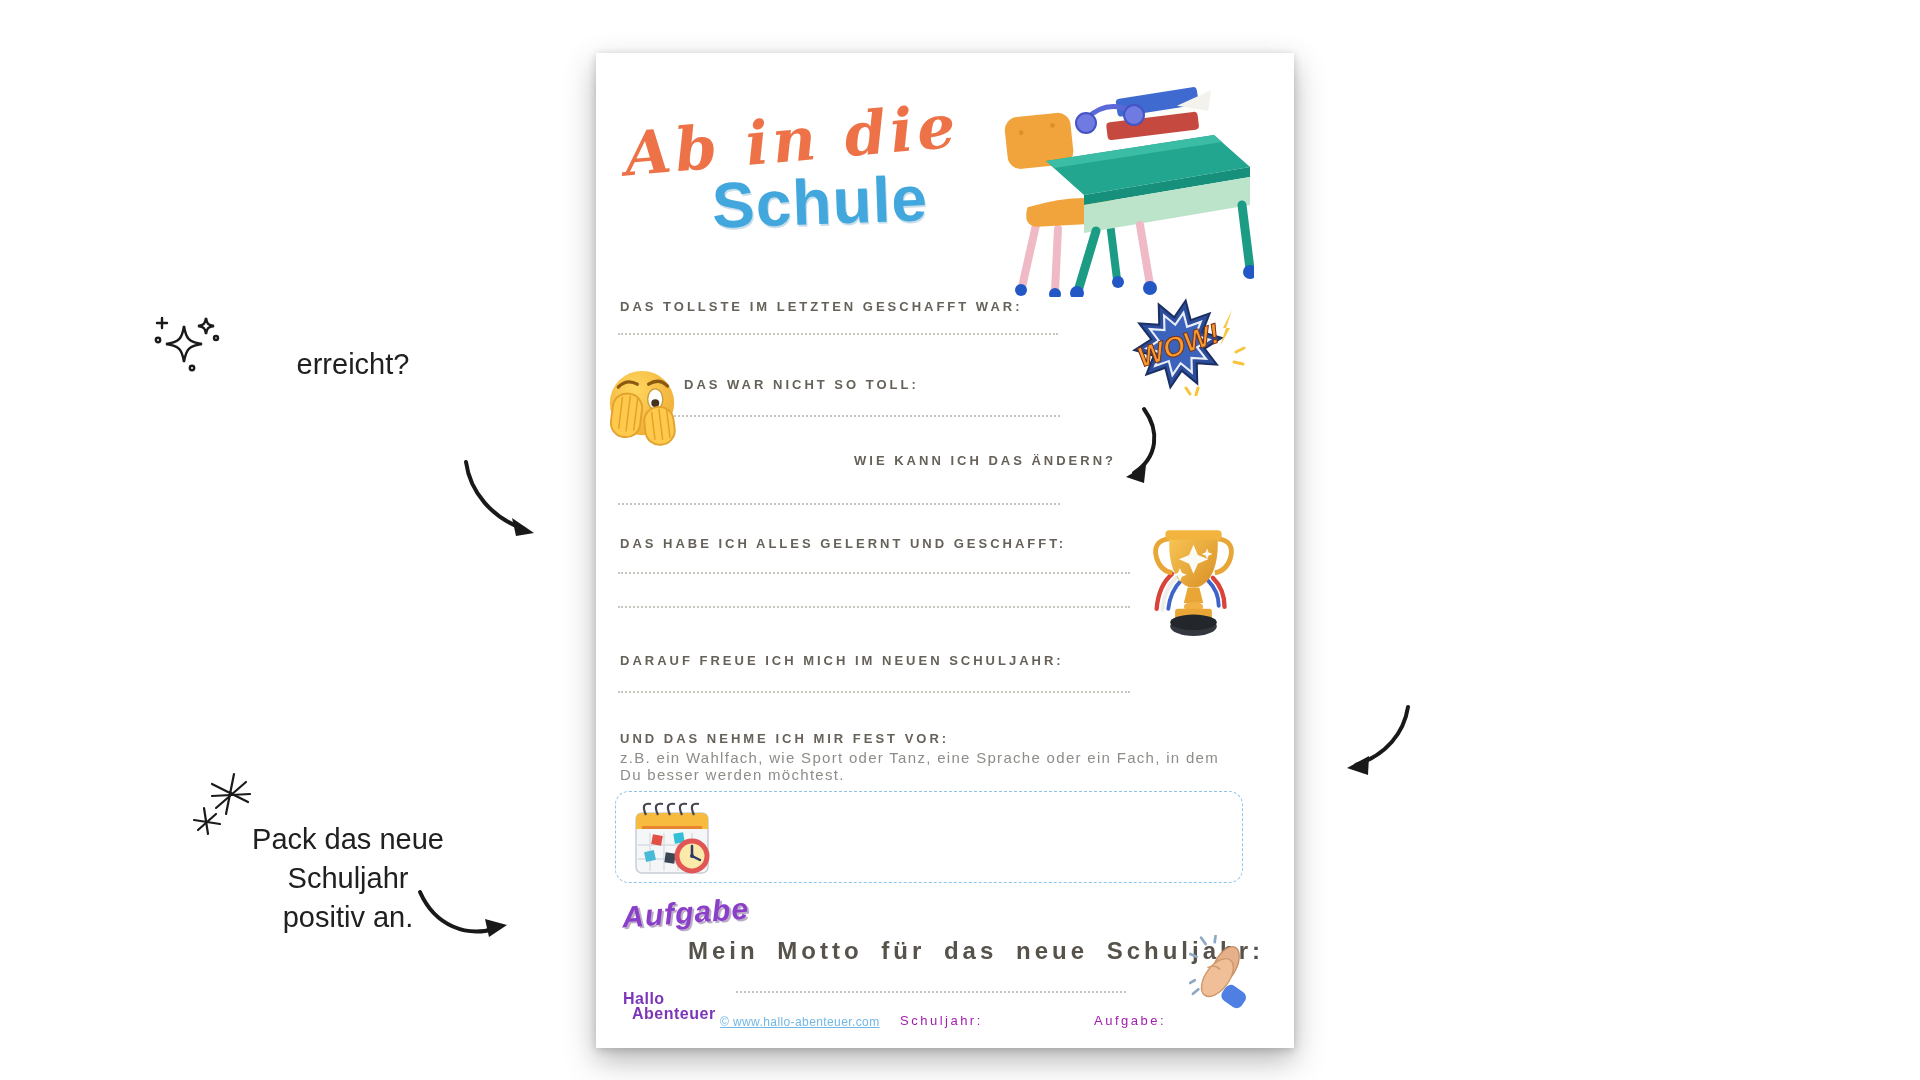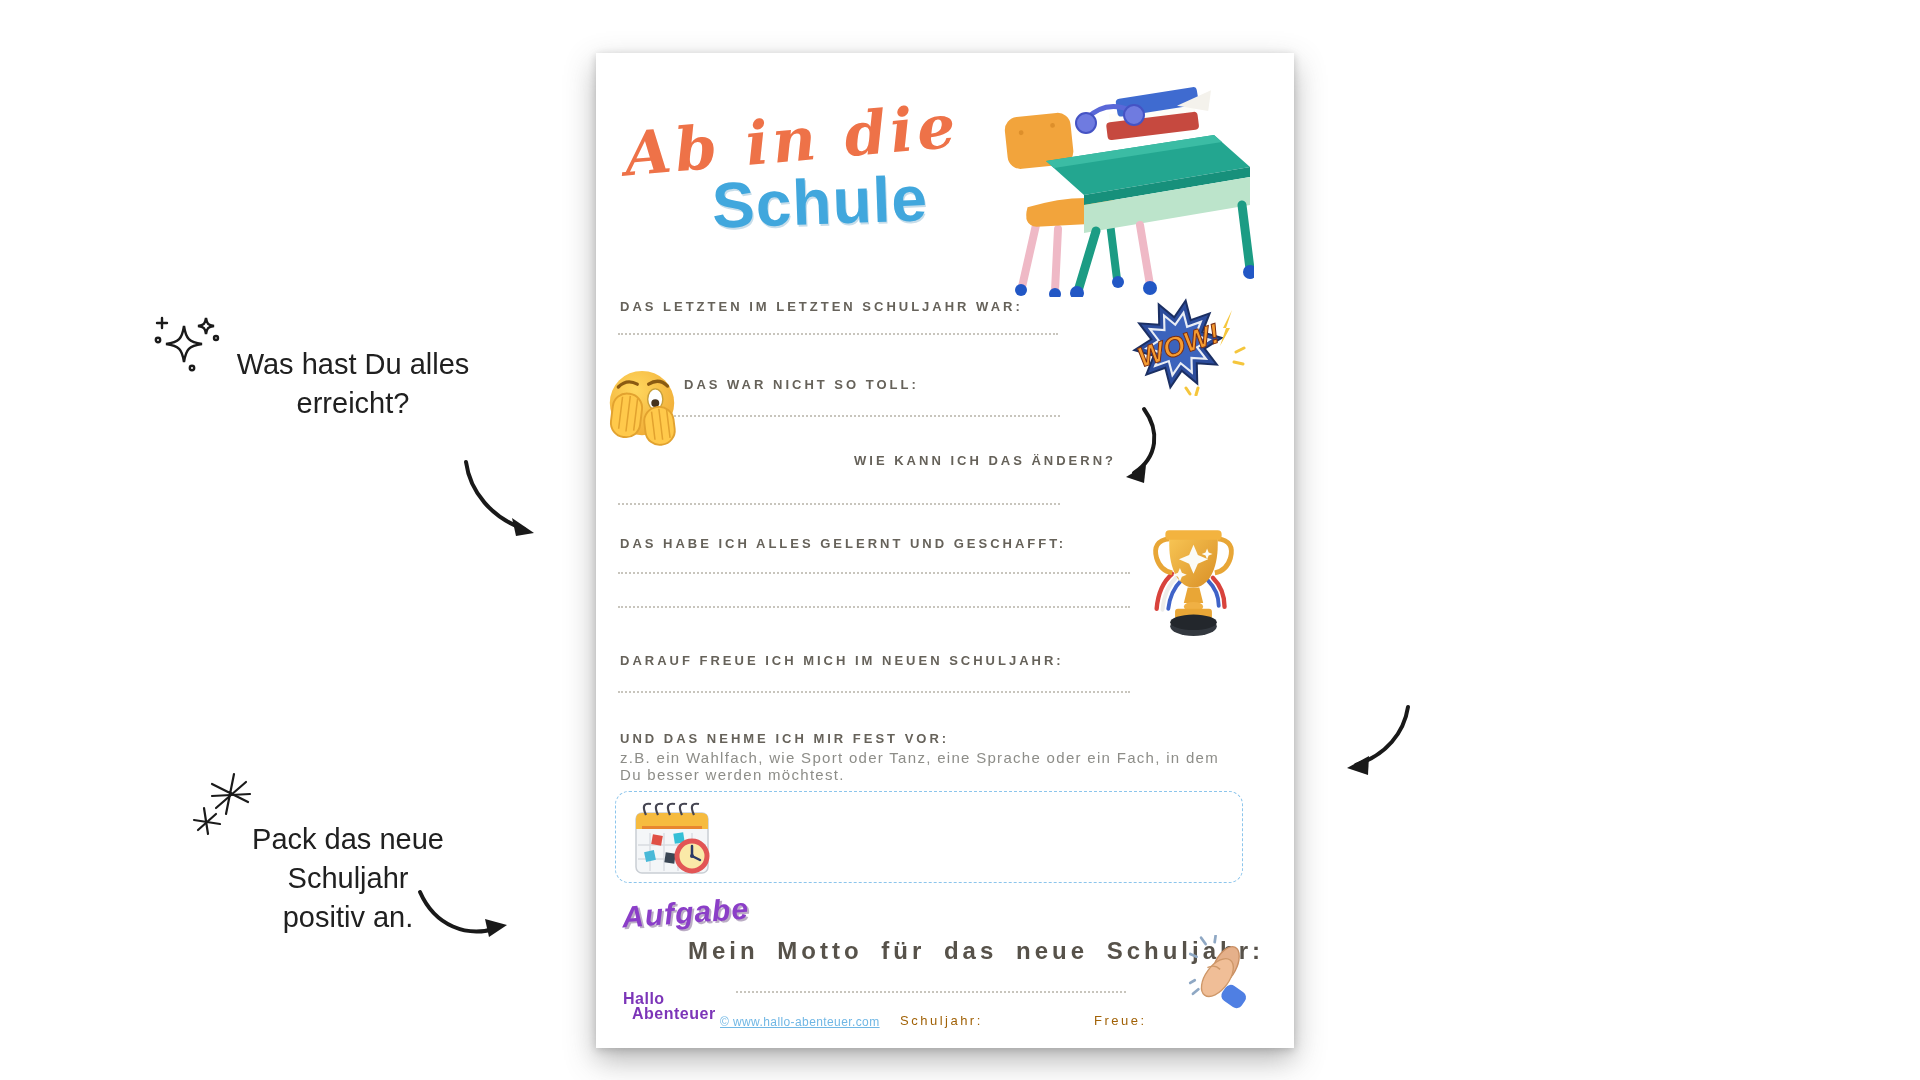--- a/index.html
+++ b/index.html
@@ -26,21 +26,21 @@
 
   .aufgabe { font-family:"Liberation Sans", sans-serif; font-style:italic; font-weight:bold;
              color:#8B3EC8; font-size:30px; letter-spacing:1px; transform:rotate(-4deg);
              text-shadow:2px 2px 0 rgba(60,20,90,.35); }
   .motto   { color:#57524A; font-size:24px; font-weight:bold; letter-spacing:4px;
              word-spacing:8px; white-space:nowrap; }
 
   .brand   { color:#7C35B8; font-weight:bold; font-size:16px; line-height:15px; letter-spacing:.5px; }
   .brand .l2 { margin-left:9px; }
   .foot-link { color:#70B7E5; font-size:12px; text-decoration:underline; letter-spacing:.4px; cursor:pointer;text-align:right; }
-  .foot-label { color:#a16207; font-size:13px; letter-spacing:2.5px; }
+  .foot-label { color:#a21caf; font-size:13px; letter-spacing:2.5px; }
 
   
   .note { position:absolute; color:#202020; font-size:29px; line-height:39px; text-align:center;
           font-family:"Liberation Sans", sans-serif; }
 
   svg { display:block; }
 </style>
 </head>
 <body>
 
@@ -91,21 +91,21 @@
 
         <path d="M98 166 L80 226" stroke="#1C9C84" stroke-width="9" stroke-linecap="round"></path>
         <path d="M244 140 L252 204" stroke="#1C9C84" stroke-width="9" stroke-linecap="round"></path>
         <path d="M142 160 L152 220" stroke="#EFB9C6" stroke-width="8" stroke-linecap="round"></path>
         <circle cx="79" cy="228" r="7" fill="#2257C5"></circle>
         <circle cx="152" cy="223" r="7" fill="#2257C5"></circle>
         <circle cx="252" cy="207" r="7" fill="#2257C5"></circle>
       </svg>
     </div>
 
-    <div class="abs sec-label" style="left:24px; top:246px;">DAS LETZTEN IM LETZTEN SCHULJAHR WAR:</div>
+    <div class="abs sec-label" style="left:24px; top:246px;">DAS TOLLSTE IM LETZTEN GESCHAFFT WAR:</div>
     <div class="abs dline" style="left:22px; top:280px; width:440px;"></div>
 
     <div class="abs" style="left:524px; top:243px;">
       <svg width="126" height="100" viewBox="0 0 126 100">
         <g transform="rotate(-8 58 48)">
           <polygon fill="#2C4C9C" stroke="#1B2F63" stroke-width="2" points="102,48 83.7,56.3 93.6,73.9 73.9,69.8 71.6,89.8 58,75 44.4,89.8 42.1,69.8 22.4,73.9 32.3,56.3 14,48 32.3,39.7 22.4,22.1 42.1,26.2 44.4,6.2 58,21 71.6,6.2 73.9,26.2 93.6,22.1 83.7,39.7"></polygon>
           <polygon fill="#3C63BC" stroke="#E9EDF5" stroke-width="3" transform="translate(16.2,13.4) scale(0.72)" points="102,48 83.7,56.3 93.6,73.9 73.9,69.8 71.6,89.8 58,75 44.4,89.8 42.1,69.8 22.4,73.9 32.3,56.3 14,48 32.3,39.7 22.4,22.1 42.1,26.2 44.4,6.2 58,21 71.6,6.2 73.9,26.2 93.6,22.1 83.7,39.7"></polygon>
           <text x="58" y="59" text-anchor="middle" transform="rotate(-10 58 48)" font-family="Liberation Sans, sans-serif" font-size="28" font-weight="bold" font-style="italic" fill="#F59B30" stroke="#7A2E12" stroke-width="1">WOW!</text>
         </g>
         <polygon points="112,14 103,32 110,32 100,50" fill="#F5C63C"></polygon>
@@ -233,37 +233,36 @@
         <rect x="36" y="58" width="26" height="20" rx="7" fill="#4F7FE3" transform="rotate(35 49 68)"></rect>
       </svg>
     </div>
 
     <div class="abs brand" style="left:27px; top:938px;">
       <div>Hallo</div>
       <div class="l2">Abenteuer</div>
     </div>
     <a class="abs foot-link" style="left:124px; top:962px;">© www.hallo-abenteuer.com</a>
     <div class="abs foot-label" style="left:304px; top:960px;">Schuljahr:</div>
-    <div class="abs foot-label" style="left:498px; top:960px;">Freue:</div>
+    <div class="abs foot-label" style="left:498px; top:960px;">Aufgabe:</div>
   </div>
 
   <div class="abs" style="position:absolute; left:150px; top:310px;">
     <svg width="72" height="72" viewBox="0 0 72 72">
       <g stroke="#1A1A1A" stroke-width="2.4" fill="none" stroke-linecap="round">
         <path d="M34 16 C36 29 39 32 52 34 C39 36 36 39 34 52 C32 39 29 36 16 34 C29 32 32 29 34 16 Z"></path>
         <path d="M56 8 C57 14 58 15 64 16 C58 17 57 18 56 24 C55 18 54 17 48 16 C54 15 55 14 56 8 Z"></path>
         <path d="M12 8 l0 10 M7 13 l10 0"></path>
         <circle cx="8" cy="30" r="2.2"></circle>
         <circle cx="42" cy="58" r="2.2"></circle>
         <circle cx="66" cy="28" r="2"></circle>
       </g>
     </svg>
   </div>
   <div class="note" style="left:228px; top:345px; width:250px;">
-    <div>Was hast Du alles</div>
     <div>erreicht?</div>
   </div>
   <div class="abs" style="position:absolute; left:460px; top:458px;">
     <svg width="82" height="82" viewBox="0 0 82 82">
       <path d="M6 4 C10 34 32 60 64 71" stroke="#191919" stroke-width="4" fill="none" stroke-linecap="round"></path>
       <polygon points="74,75 52,60 56,78" fill="#191919"></polygon>
     </svg>
   </div>
 
   <div class="abs" style="position:absolute; left:190px; top:772px;">

